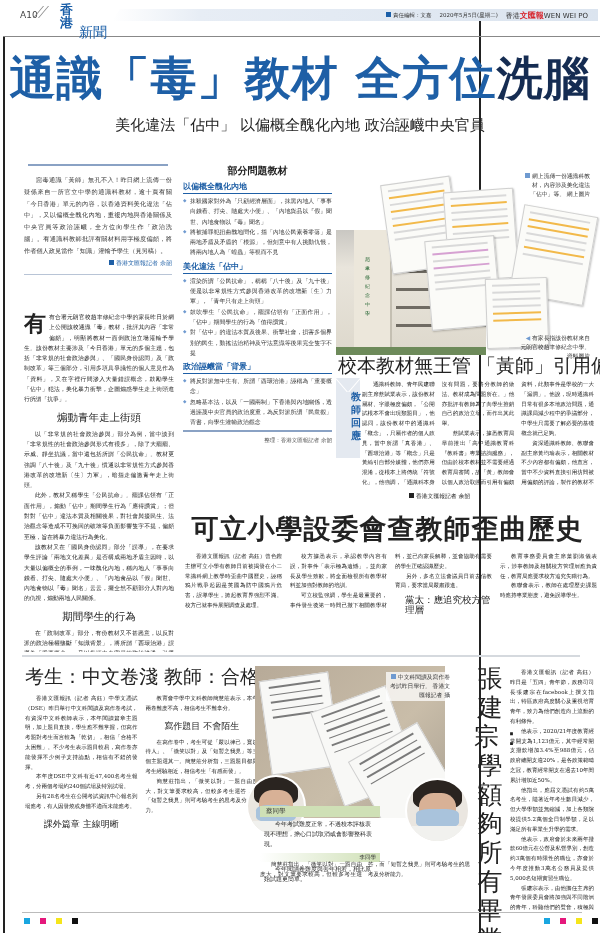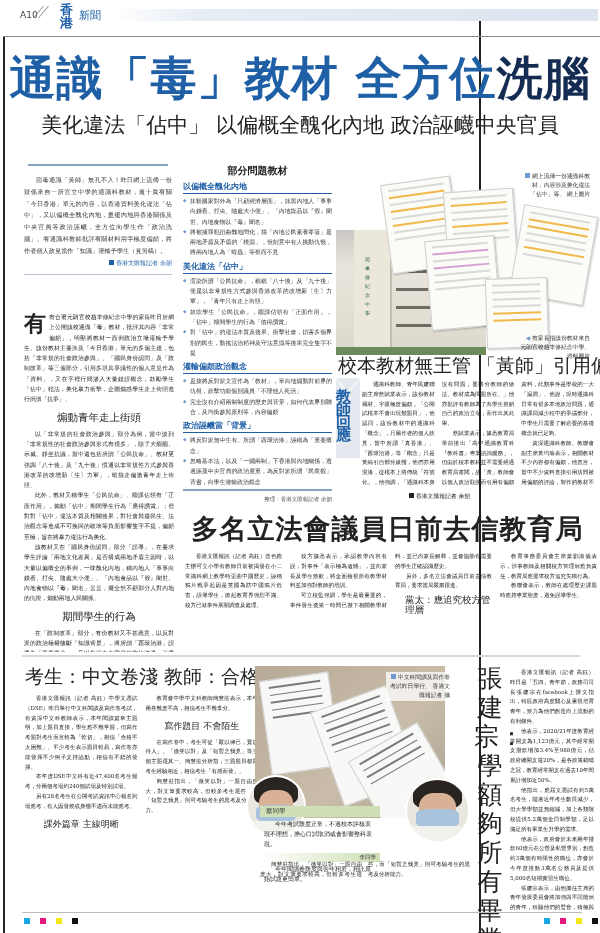--- a/index.html
+++ b/index.html
@@ -6,30 +6,30 @@
 html,body{width:600px;height:933px;overflow:hidden;background:#fff}
 body{font-family:"DejaVu Serif",serif;color:#222;position:relative}
 .page{position:absolute;left:0;top:0;width:484px;height:933px;background:#fff}
 .frame-line{position:absolute;background:#222}
 
 .hdr{position:absolute;left:0;top:0;width:600px;height:40px}
 .pg-num{position:absolute;left:20px;top:10px;font-family:"DejaVu Sans",sans-serif;font-size:9px;color:#444}
 .slash{position:absolute;left:38px;top:6px;width:18px;height:12px;border-left:1px solid #888;transform:skewX(-40deg)}
 .slash2{position:absolute;left:43px;top:6px;width:14px;height:12px;border-left:1px solid #888;transform:skewX(-40deg)}
 .hk{position:absolute;left:60px;top:3px;font-size:13px;font-weight:bold;color:#1b5fa8;line-height:13px;width:14px}
-.sec{position:absolute;left:79px;top:8px;font-size:11px;color:#1b5fa8;font-family:Liberation Sans, sans-serif}
+.sec{position:absolute;left:79px;top:24px;font-size:14px;color:#1b5fa8;font-family:Liberation Sans, sans-serif}
 .hdr-band{position:absolute;left:112px;top:9px;width:486px;height:12px;background:linear-gradient(90deg,#fff 0%,#e7edf5 18%,#dbe4ef 100%);clip-path:polygon(8px 0,100% 0,100% 100%,0 100%)}
 .hdr-meta{position:absolute;right:12px;top:9px;font-size:5.5px;color:#333;font-family:"DejaVu Sans",sans-serif;display:flex;gap:8px;align-items:center;height:12px}
 .hdr-meta .sq{display:inline-block;width:5px;height:5px;background:#1b5fa8;margin-right:2px}
 .wwp{font-size:7px;color:#333}
 .wwp b{color:#d7262e;font-size:8px}
 
 .headline{position:absolute;left:0;top:50px;width:600px;text-align:center;font-size:46px;font-weight:bold;color:#1e5fa6;letter-spacing:1px;font-family:"DejaVu Serif",serif;line-height:56px}
 .headline .dark{color:#152c52}
-.subhead{position:absolute;left:0;top:114px;width:600px;text-align:center;font-size:21px;color:#222;font-family:"DejaVu Sans",sans-serif;line-height:22px}
+.subhead{position:absolute;left:0;top:114px;width:600px;text-align:center;font-size:15px;color:#222;font-family:"DejaVu Sans",sans-serif;line-height:22px}
 
 .intro-box{position:absolute;left:24px;top:164px;width:148px;}
 .intro-topline{height:2px;background:#8aa2c4;margin:0 4px 8px 4px}
 .intro-text{font-size:6.2px;line-height:11.8px;color:#333;text-indent:12px;text-align:justify;font-family:"DejaVu Sans",sans-serif}
 .byline{font-size:6px;color:#1e5fa6;text-align:right;margin-top:2px;font-family:"DejaVu Sans",sans-serif}
 .byline .sq{display:inline-block;width:5px;height:5px;background:#1e5fa6;margin-right:2px}
 .intro-rule{height:1px;background:#b8c4d6;margin:6px 0 0 0}
 .body-col{position:absolute;font-size:5.8px;line-height:10.3px;color:#222;text-align:justify;font-family:"DejaVu Serif",serif}
 .body-col p{text-indent:11px}
 .dropcap{float:left;font-size:22px;line-height:20px;font-weight:bold;margin:1px 3px 0 0;color:#222}
@@ -54,21 +54,21 @@
 .doc .ln{height:2px;margin:5px 6px;background:#d9d9d9}
 .doc .hl{background:#f2b94a}
 .doc .pk{background:#d6a1d2}
 .caption{position:absolute;font-size:5.8px;line-height:9px;color:#333;text-align:right;font-family:"DejaVu Sans",sans-serif}
 .caption .sq{display:inline-block;width:5px;height:5px;background:#6f9ad0;margin-right:2px}
 .caption .arr{color:#6f9ad0}
 
 .a2-title{position:absolute;left:338px;top:352px;width:262px;font-size:19px;color:#222;line-height:26px;font-family:"DejaVu Sans",sans-serif;white-space:nowrap}
 .vert-label{position:absolute;left:336px;top:378px;width:24px;height:80px;background:#e4e9f0;}
 .vert-label .chev{position:absolute;left:0;top:0;width:24px;height:14px;background:#fff;clip-path:polygon(0 0,50% 100%,100% 0,100% 10%,50% 110%,0 10%)}
-.vert-label span{position:absolute;left:0;top:12px;width:14px;font-size:15px;font-weight:bold;line-height:13px;color:#1e5fa6;font-family:"DejaVu Sans",sans-serif}
+.vert-label span{position:absolute;left:15px;top:12px;width:14px;font-size:10px;font-weight:bold;line-height:13px;color:#1e5fa6;font-family:"DejaVu Sans",sans-serif}
 .a2-byline{position:absolute;right:14px;top:492px;font-size:5.8px;color:#222;font-family:"DejaVu Sans",sans-serif}
 .a2-byline .sq{display:inline-block;width:5px;height:5px;background:#222;margin-right:2px}
 
 .a3-title{position:absolute;left:175px;top:512px;width:425px;text-align:center;font-size:27px;font-weight:bold;color:#222;line-height:34px;font-family:"DejaVu Sans",sans-serif;letter-spacing:1px}
 .a3-sub{font-size:9.5px;text-align:left;color:#222;margin:4px 0 4px 10px;font-family:"DejaVu Sans",sans-serif}
 
 .bottom-rule{position:absolute;left:22px;top:655px;width:558px;height:2px;background:#d5d9de}
 .a4-title{position:absolute;left:25px;top:664px;width:260px;font-size:19px;color:#222;line-height:24px;font-family:"DejaVu Sans",sans-serif;white-space:nowrap}
 .photo2{position:absolute;left:255px;top:666px;width:190px;height:152px;background:linear-gradient(135deg,#b7aa98 0%,#c9bda9 60%,#a9a092 100%);overflow:hidden}
 .paper{position:absolute;background:#f8f8f6;border:1px solid #cfcfcf}
@@ -97,20 +97,25 @@
   <div class="frame-line" style="right:3px;top:20px;width:2px;height:913px"></div>
   <div class="frame-line" style="left:3px;top:36px;width:597px;height:1px;background:#888"></div>
 
   <div class="hdr">
     <span class="pg-num">A10</span>
     <span class="slash"></span>
     <span class="slash2"></span>
     <span class="hk">香港</span>
     <span class="sec">新聞</span>
     <div class="hdr-band"></div>
+    <div class="hdr-meta">
+      <span><span class="sq"></span><span>責任編輯：文嘉</span></span>
+      <span>2020年5月5日(星期二)</span>
+      <span class="wwp"><span>香港</span><b>文匯報</b><span>WEN WEI PO</span></span>
+    </div>
   </div>
 
   <div class="headline"><span>通識「毒」教材 全方位</span><span class="dark">洗腦</span></div>
   <div class="subhead">美化違法「佔中」 以偏概全醜化內地 政治誣衊中央官員</div>
 
   <div class="intro-box">
     <div class="intro-topline"></div>
     <p class="intro-text">惡毒通識「黃師」無孔不入！昨日網上流傳一份疑係來自一所官立中學的通識科教材，逾十頁有關「今日香港」單元的內容，以香港資料美化違法「佔中」，又以偏概全醜化內地，重複內地與香港關係及中央官員等政治誣衊，全方位向學生作「政治洗腦」。有通識科教師批評有關材料用字極度偏頗，將作者個人政見當作「知識」灌輸予學生（見另稿）。</p>
     <div class="byline"><span class="sq"></span><span>香港文匯報記者 余韶</span></div>
     <div class="intro-rule"></div>
@@ -132,25 +137,20 @@
     <div class="side-sec">
       <div class="side-sec-title">以偏概全醜化內地</div>
       <div class="side-item">抹殺國家對外為「只顧經濟層面」，抹黑內地人「事事向錢看、打尖、隨處大小便」、「內地貨品以『假』聞世、內地食物以『毒』聞名」</div>
       <div class="side-item">將被捕罪犯扭曲醜地問化，指「內地公民素養零落」是兩地矛盾及矛盾的「根源」，但刻意中有人挑動仇恨，將兩內地人為「蝗蟲」等視而不見</div>
     </div>
     <div class="side-sec">
       <div class="side-sec-title">美化違法「佔中」</div>
       <div class="side-item">渲染所謂「公民抗命」，稱稱「八十後」及「九十後」便是以非常規性方式參與香港改革的改增新〔生〕力軍」，「青年只有走上街頭」</div>
       <div class="side-item">鼓吹學生「公民抗命」，罷課佔領有「正面作用」，「佔中」期間學生的行為「值得讚賞」</div>
       <div class="side-item">對「佔中」的違法本質及後果、衝擊社會，損害多個界別的民生，動搖法治精神及守法意識等後果完全隻字不提</div>
-    </div>
-    <div class="side-sec">
-      <div class="side-sec-title">灌輸偏頗政治觀念</div>
-      <div class="side-item">直接將反對派文宣作為「教材」，單向地煽動對前界的仇視，政擊功能個別議員「不理他人死活」</div>
-      <div class="side-item">完全沒有介紹兩制制度的歷史與背景，如何代表界別聯合，及均衡參與原則等，內容偏頗</div>
     </div>
     <div class="side-sec last">
       <div class="side-sec-title">政治誣衊當「背景」</div>
       <div class="side-item">將反對派無中生有、所謂「西環治港」誣稱為「重要概念」</div>
       <div class="side-item">忽略基本法，以及「一國兩制」下香港與內地關係，透過誣蔑中央官員的政治度重，為反對派所謂「民衆觀」背書，向學生灌輸政治觀念</div>
     </div>
     <div class="side-note">整理：香港文匯報記者 余韶</div>
   </div>
 
   <div class="photo">
@@ -217,21 +217,21 @@
     <div class="chev"></div>
     <span>教師回應</span>
   </div>
   <div class="body-col" style="left:362px;top:380px;width:232px;height:112px;overflow:hidden;column-count:3;column-gap:7px;font-size:5.5px;line-height:9.8px">
     <p>通識科教師、青年民建聯副主席蔡賦業表示，該份教材屬材、字眼極度偏頗，「公開試根本不會出現類題目」，他認同，該份教材中的通識科「概念」，只屬作者的個人政見，當中所謂「真香港」、「西環治港」等「概念」只是黃絲引自部分媒體，他們亦用混淆，從根本上將傳統「符號化」，他強調，「通識科本身沒有問題，要將分教師的做法、教材成為問題所在。」他亦批評有教師為了向學生推銷自己的政治立場，而作出其此舉。</p>
     <p>蔡賦業表示，據悉教育局早前推出「高中通識教育科『教科書』專業諮詢服務」，但由於校本教材並不需要經過教育局審閱，故「黃」教師會以個人政治取態而引用有偏頗資料，此類事件是學校的一大「漏洞」。他說，現時通識科日常有很多本地政治問題，通識課局減少程中的爭議部分，中學生只需要了解必要的基礎概念就已足夠。</p>
     <p>資深通識科教師、教聯會副主席黃均瑜表示，相關教材不少內容都有偏頗，他直言，當中不少資料直接引用坊間被用偏頗的評論，製作的教材不一定有「Hidden agenda（隱藏的動機）」，他談到，前線教師為學生製作教材，會依照課程結構及考評制度，加上大部分通識科老師每年都須認真看過改動題目。「通識傳統件中的很多通識科教師都要處理各種社會議題」，黃均瑜說，相信大部分教師仍能專業操守，「那些『黃師』以教育之名製作偏頗教材，惟該等教材只佔少數。</p>
   </div>
   <div class="a2-byline"><span class="sq"></span><span>香港文匯報記者 余韶</span></div>
 
-  <div class="a3-title">多名立法會議員日前去信教育局</div>
+  <div class="a3-title">可立小學設委會查教師歪曲歷史</div>
   <div class="body-col" style="left:185px;top:552px;width:412px;height:98px;overflow:hidden;column-count:4;column-gap:8px;font-size:5.5px;line-height:9.8px">
     <p>香港文匯報訊（記者 高鈺）曾色鏗主辦可立小學有教師日前被揭發在小二常識科網上教學時歪曲中國歷史，誣稱鴉片戰爭起因是英國為防中國鴉片危害，誤導學生，掀起教育界強烈不滿。校方已就事件展開調查及處理。</p>
     <p>校方據悉表示，承認教學內容有誤，對事件「表示極為遺憾」，並向家長及學生致歉，將全面檢視所有教學材料並加強對教師的培訓。</p>
     <p>可立校監強調，學生是最重要的，事件發生後第一時間已撤下相關教學材料，並已向家長解釋，並會協助有需要的學生正確認識歷史。</p>
     <p>另外，多名立法會議員日前去信教育局，要求當局嚴肅跟進。</p>
     <div class="a3-sub">黨太：應追究校方管理層</div>
     <p>教育事務委員會主席葉劉淑儀表示，涉事教師及相關校方管理層應負責任，教育局應要求校方追究失職行為。</p>
     <p>教聯會表示，教師在處理歷史課題時應持專業態度，避免誤導學生。</p>
   </div>
 

